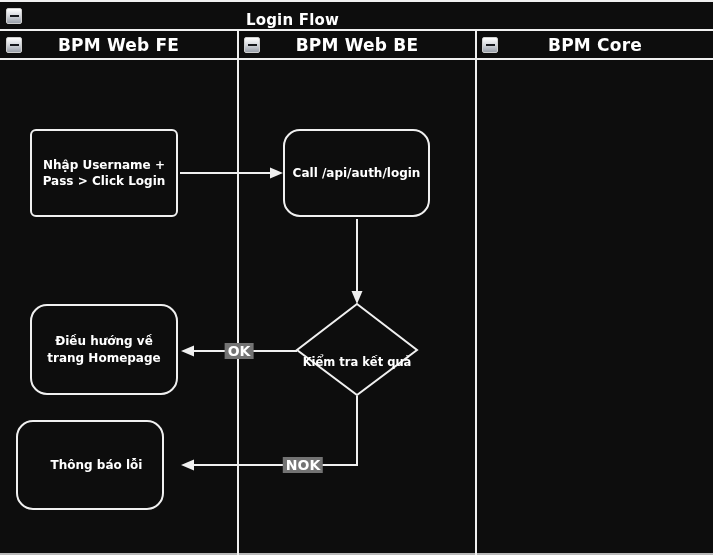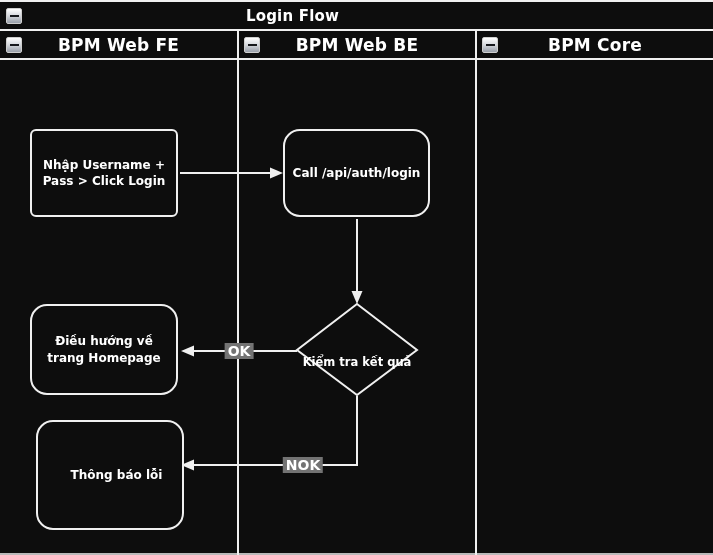--- a/index.html
+++ b/index.html
@@ -8,21 +8,21 @@
 
   .canvas {
     position:relative; width:713px; height:555px;
     background:#0d0d0d; overflow:hidden;
     border-top:2px solid #f0f0f0;
   }
 
   
   .pool-title-bar {
     position:absolute; left:0; top:0; width:585px; height:27px;
-    display:flex; align-items:center; justify-content:center;
+    display:flex; align-items:flex-end; justify-content:center;
   }
   .pool-title {
     color:#ffffff; font-size:15px; font-weight:bold; letter-spacing:.2px;
   }
   .hline { position:absolute; left:0; width:713px; height:2px; background:#f0f0f0; }
   .hline-1 { top:27px; }
   .hline-2 { top:56px; }
   .bottom-border { position:absolute; left:0; bottom:0; width:713px; height:2px; background:#b9b9b9; }
 
   .lane-header {
@@ -65,21 +65,21 @@
   .node {
     position:absolute; z-index:3;
     background:#0d0d0d; border:2px solid #f0f0f0; border-radius:17px;
     display:flex; align-items:center; justify-content:center;
     text-align:center; color:#ffffff; font-size:12px; font-weight:bold;
     line-height:1.35; padding:0 6px;
   }
   .node-a { left:30px;  top:127px; width:148px; height:88px;border-radius:6px; }
   .node-b { left:283px; top:127px; width:147px; height:88px; padding:12px 2px; }
   .node-d { left:30px;  top:302px; width:148px; height:91px; }
-  .node-e { left:36px;  top:418px; width:148px; height:110px;padding-left:19px; }
+  .node-e { left:16px;  top:418px; width:148px; height:90px;padding-left:19px; }
 
   .diamond-label {
     position:absolute; left:292px; top:348px; width:130px; height:24px; z-index:3;
     display:flex; align-items:center; justify-content:center;
     color:#ffffff; font-size:11.5px; font-weight:bold; white-space:nowrap;
   }
 
   .edge-label {
     position:absolute; z-index:4; transform:translate(-50%,-50%);
     background:#737373; color:#ffffff; padding:0 3px;

